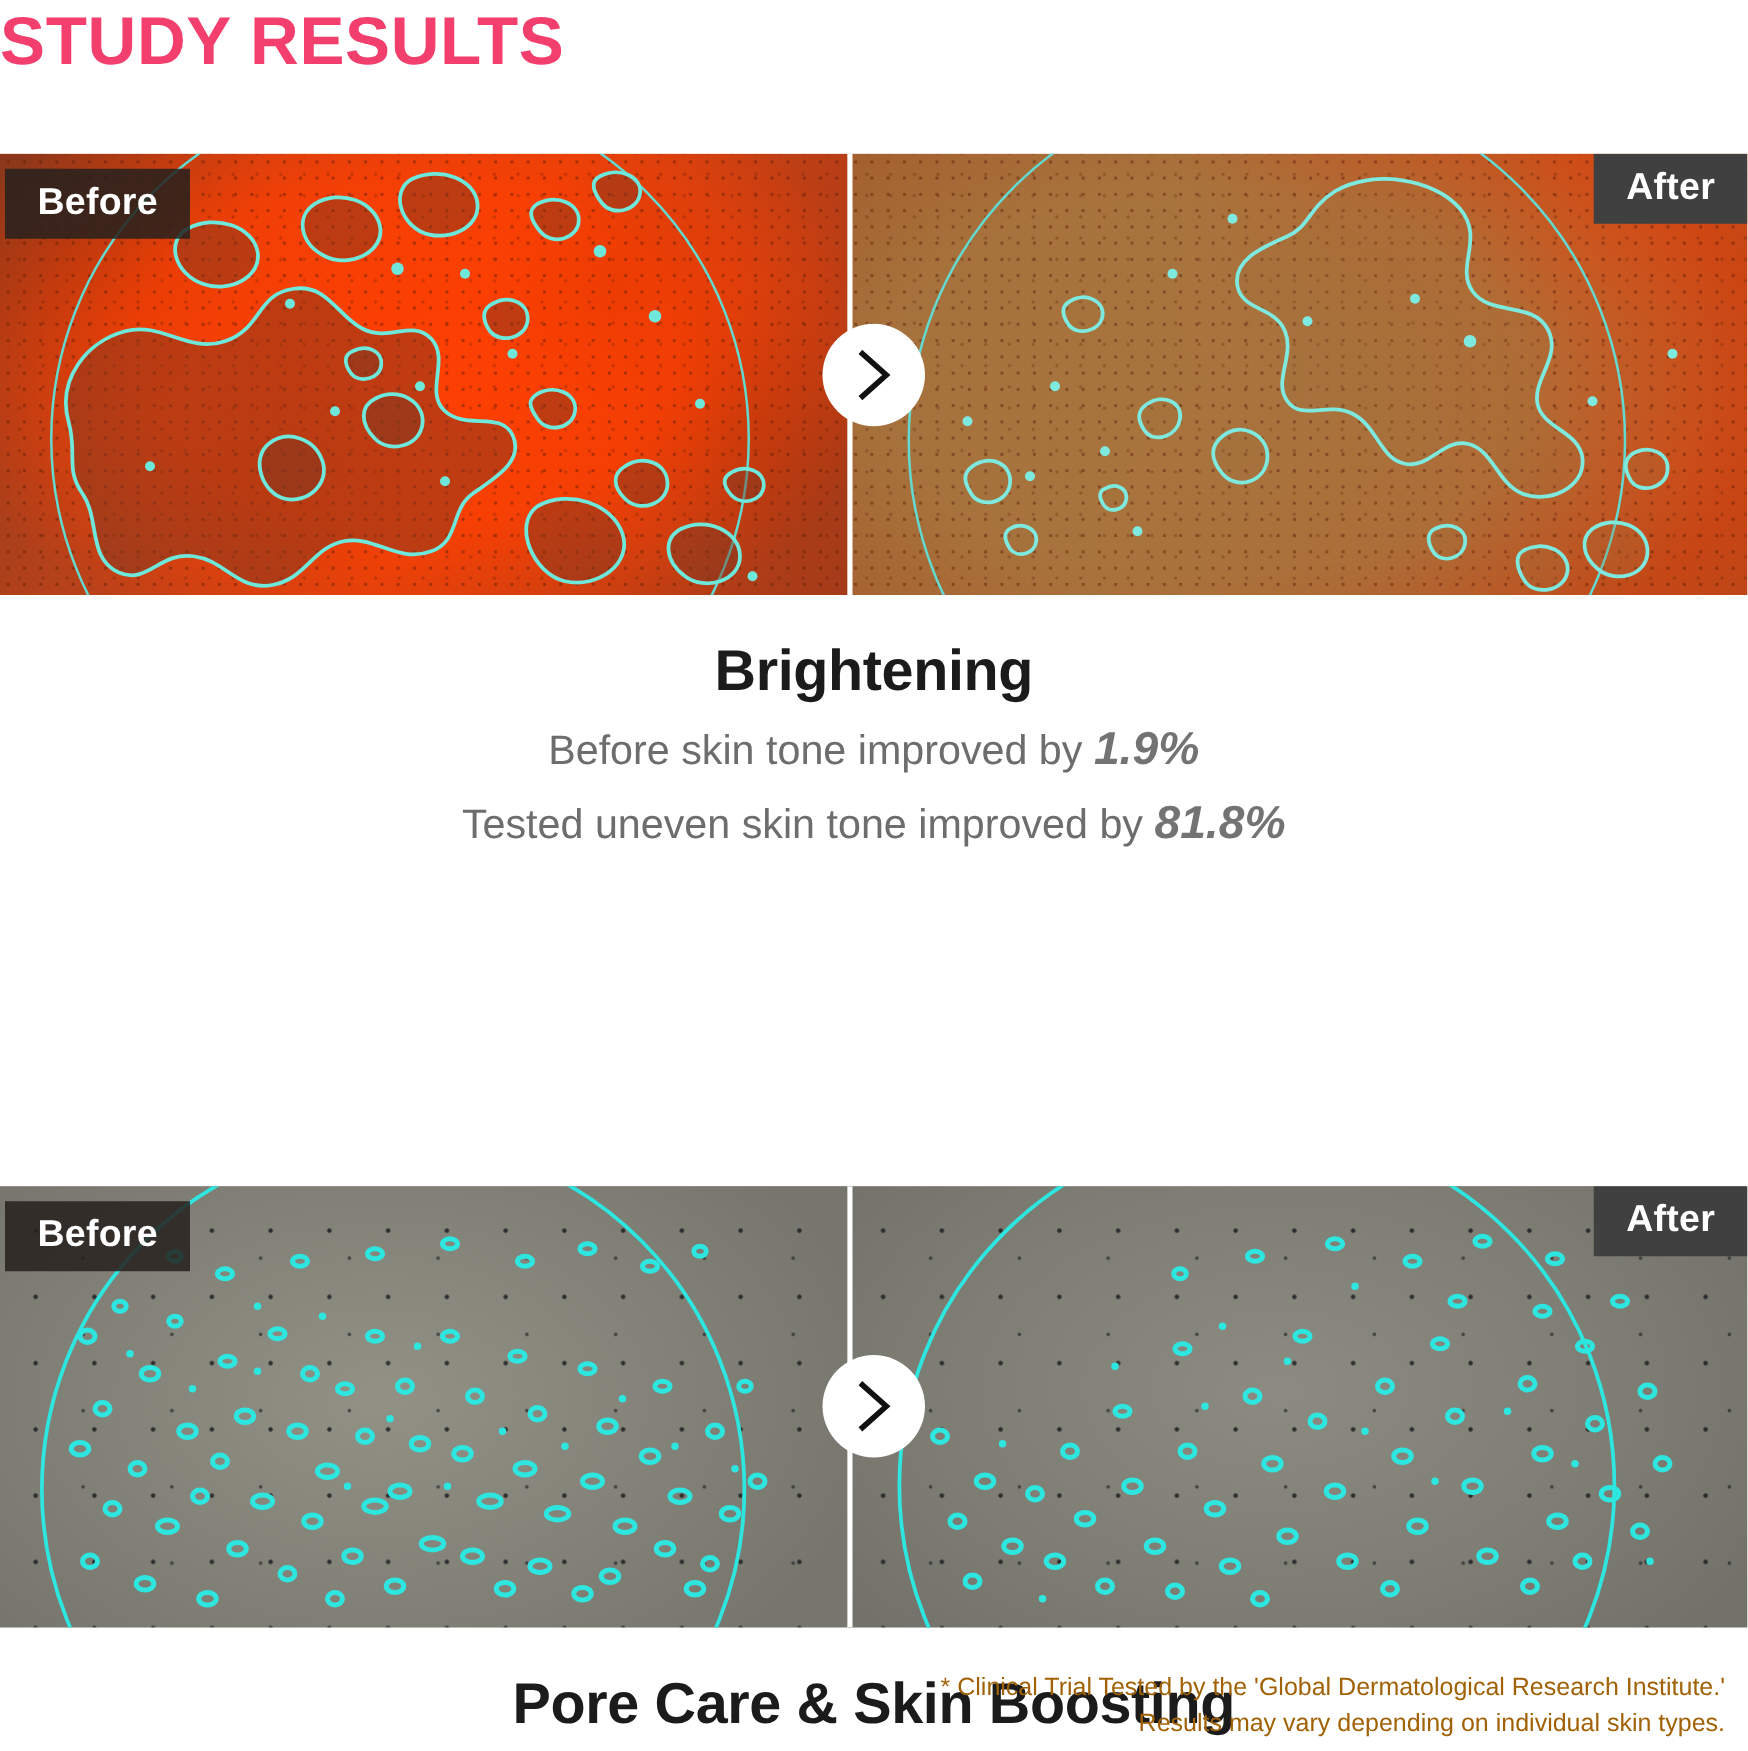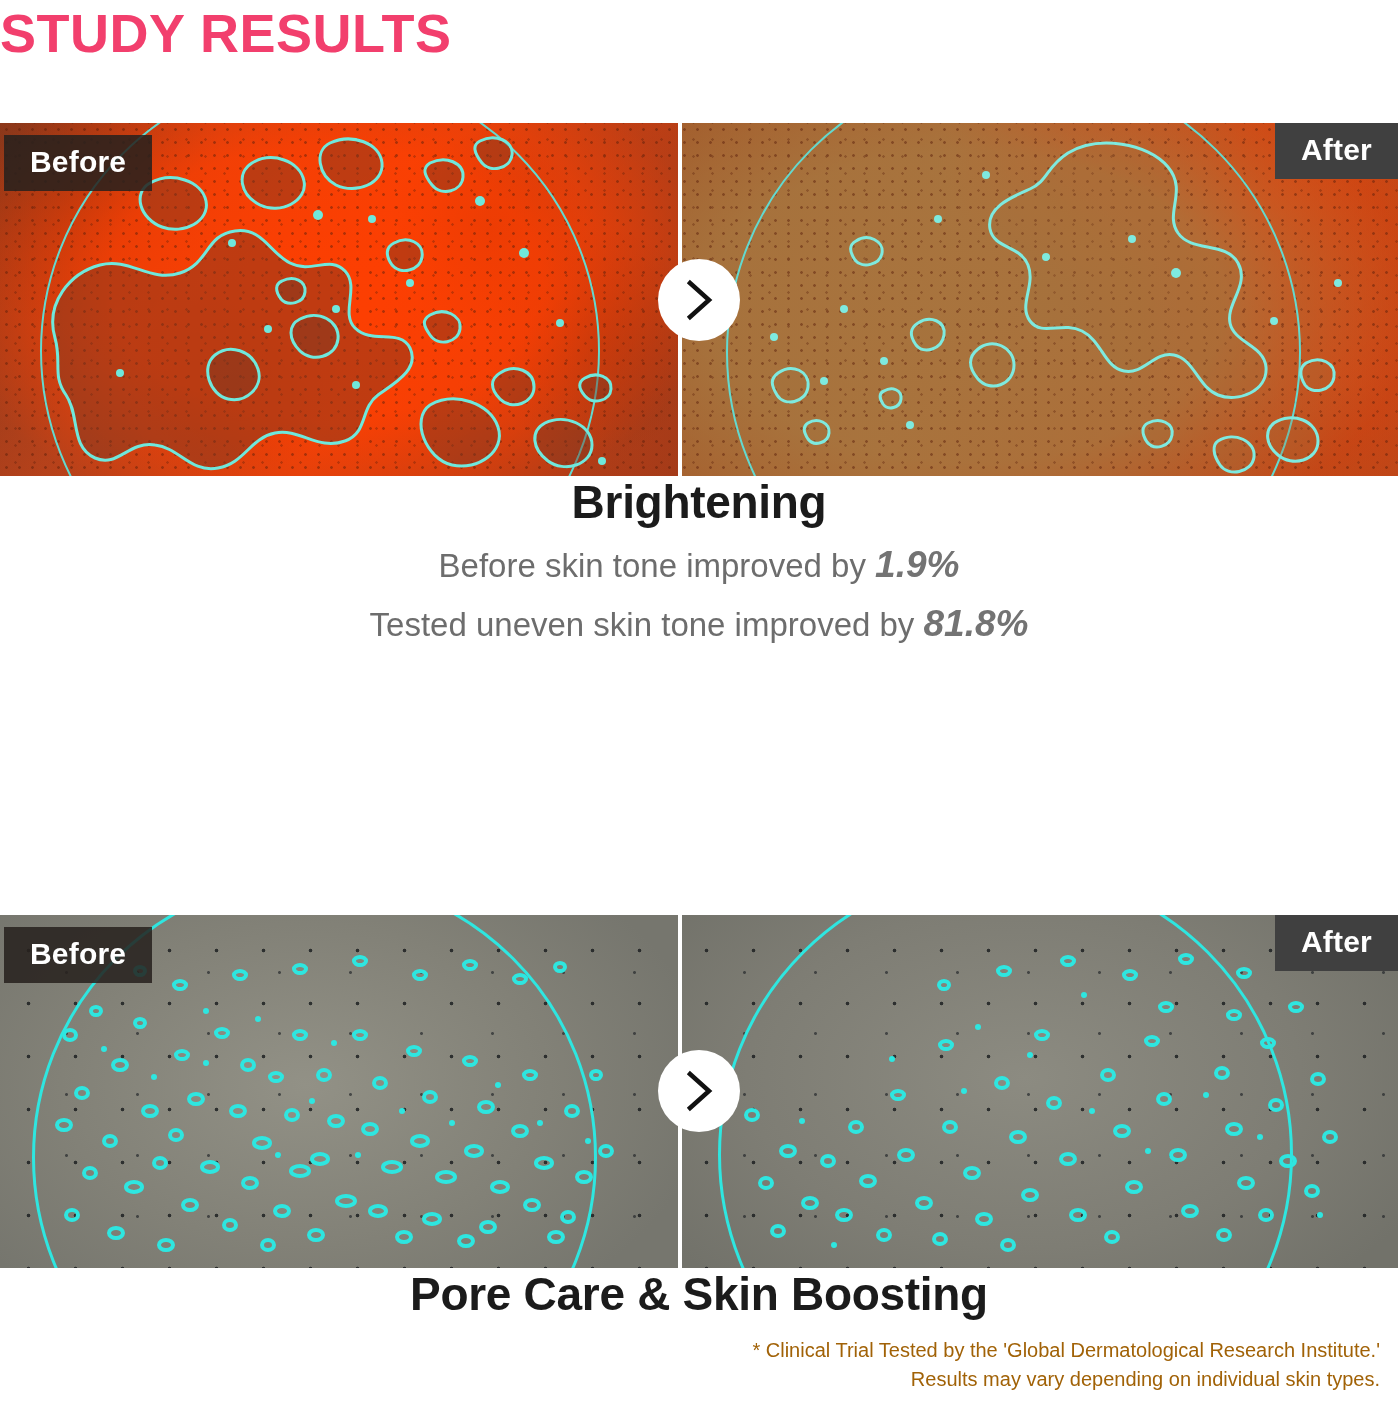--- a/index.html
+++ b/index.html
@@ -184,20 +184,21 @@
   .result-block {
     text-align: center;
     width: 1398px;
   }
   .result-heading {
     font-size: 46px;
     font-weight: 800;
     color: #1b1b1b;
     letter-spacing: -0.3px;
     margin: 0;
+    padding-top: 34px;
     line-height: 1.15;
   }
   .result-line {
     font-size: 33px;
     color: #6d6d6d;
     font-weight: 400;
     line-height: 1.28;
     margin: 0;
     padding-top: 12px;
     white-space: nowrap;

